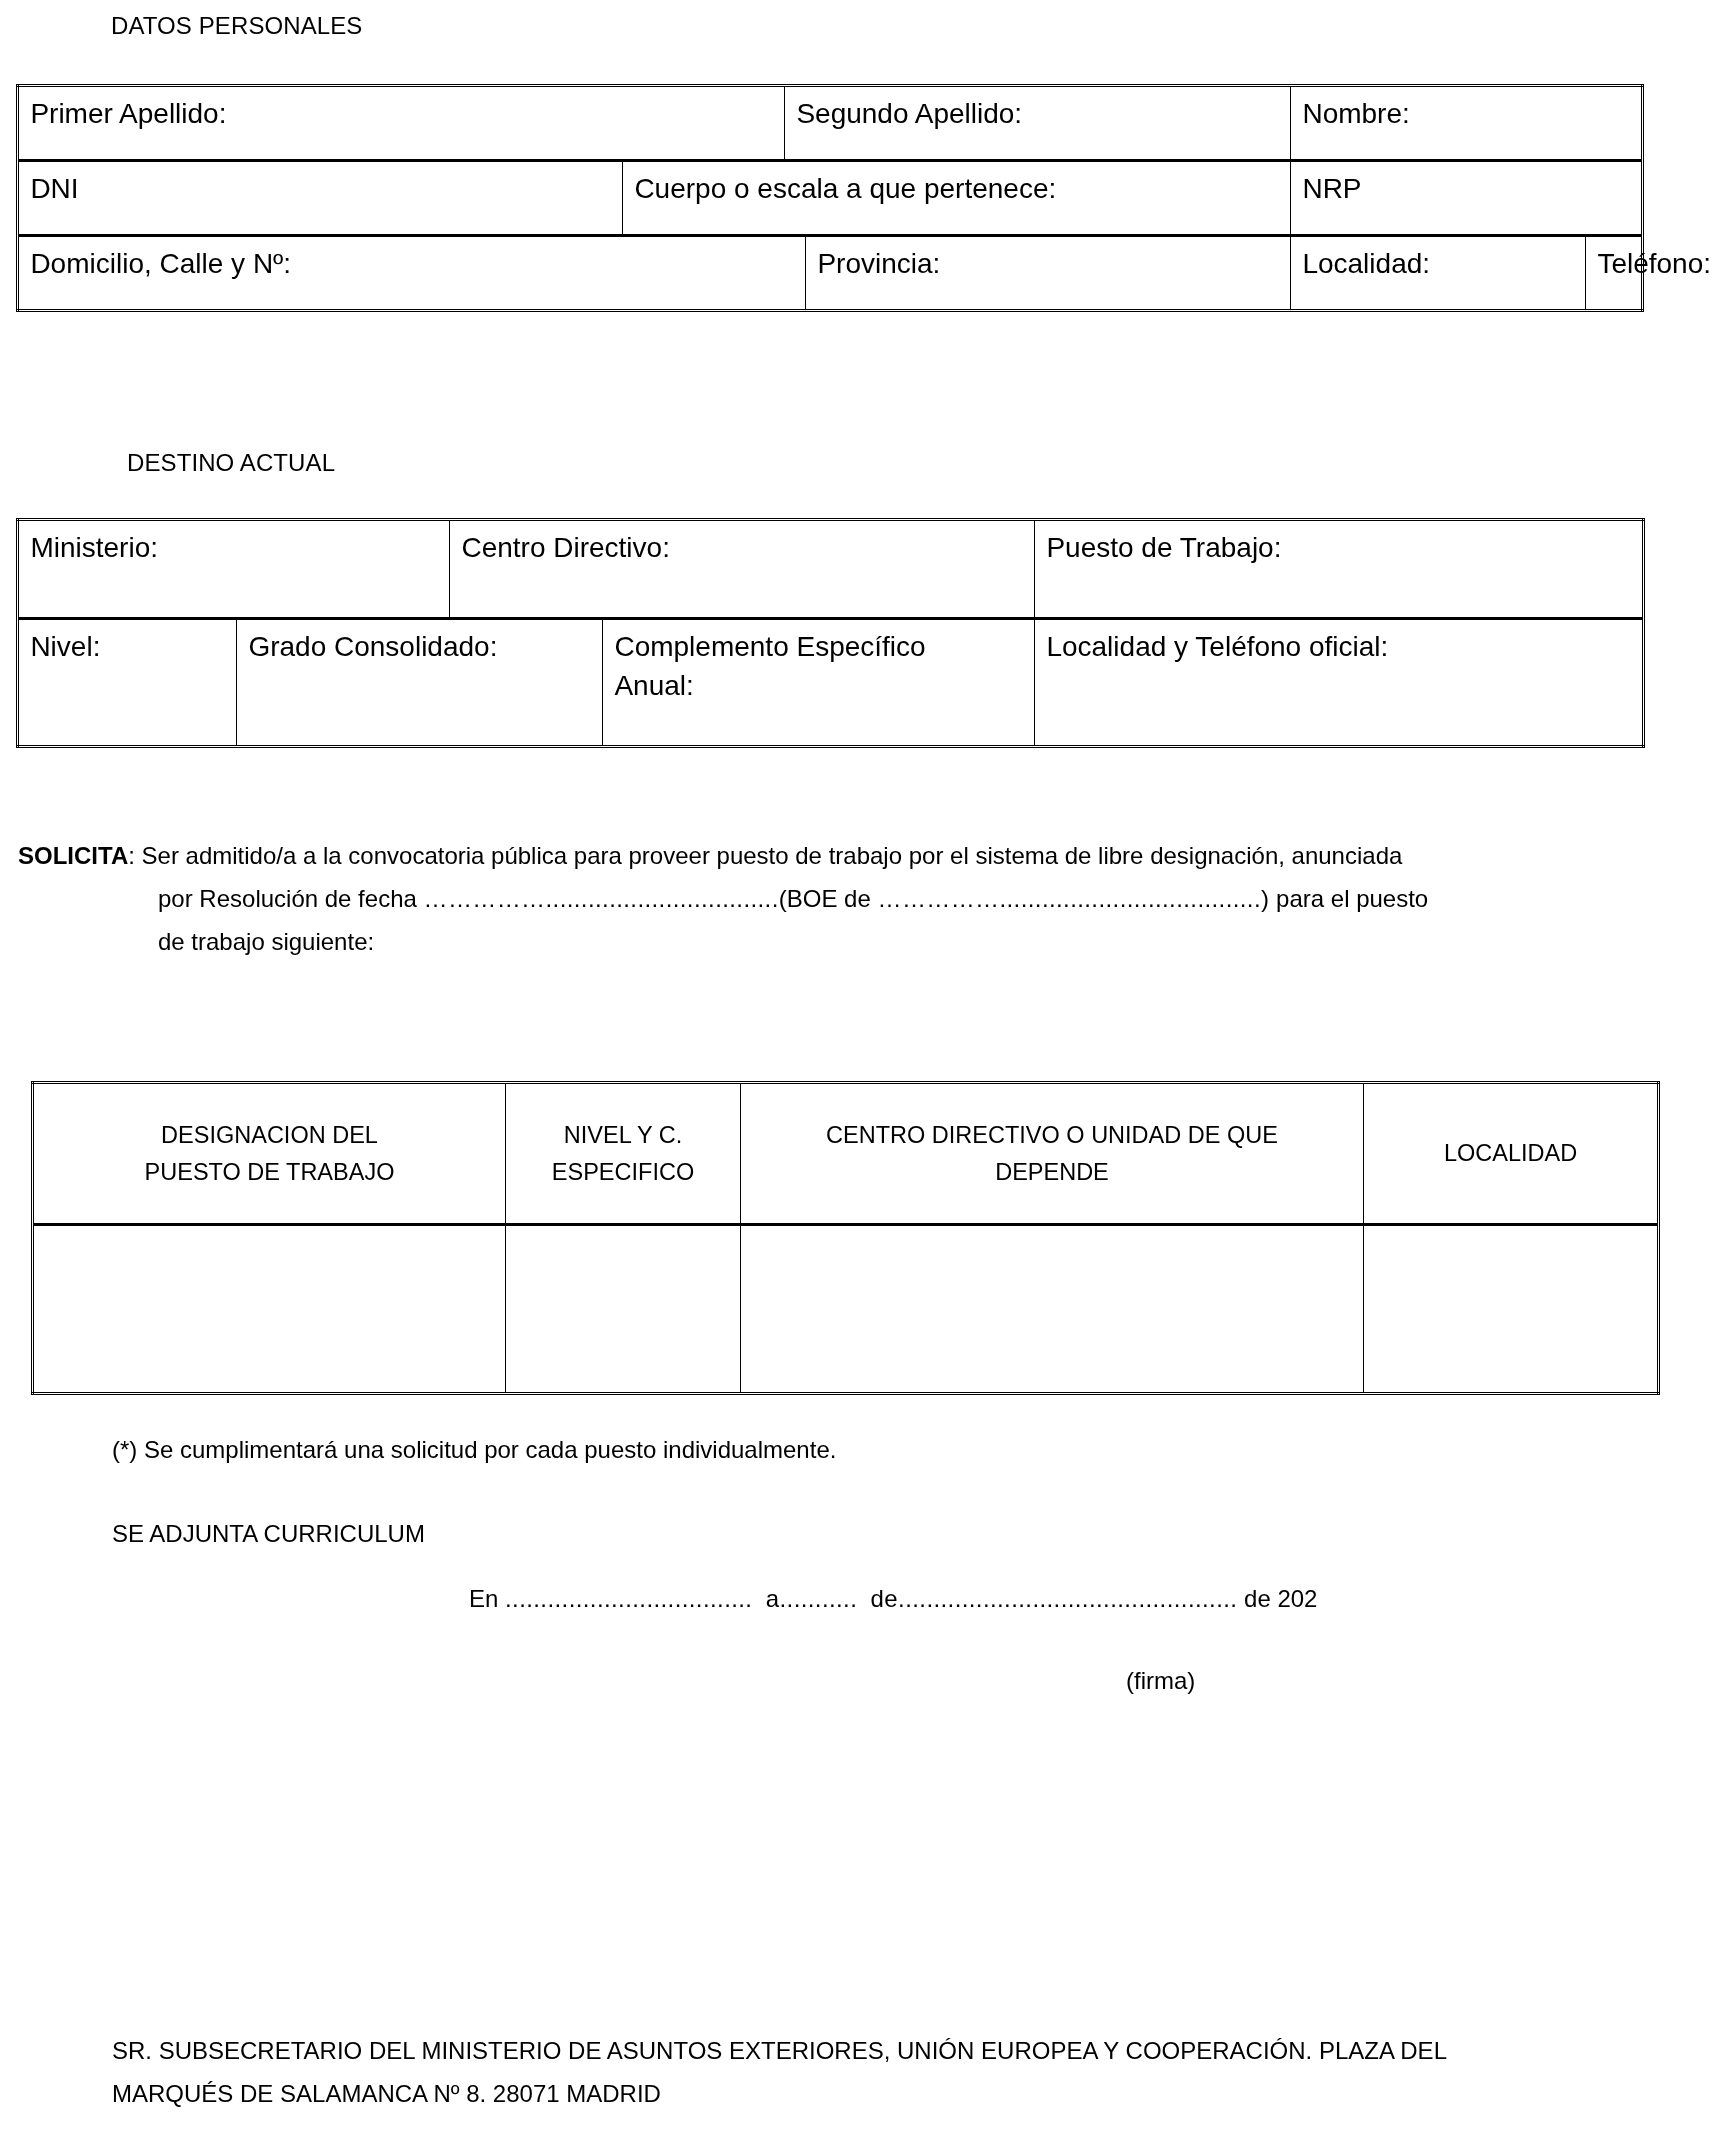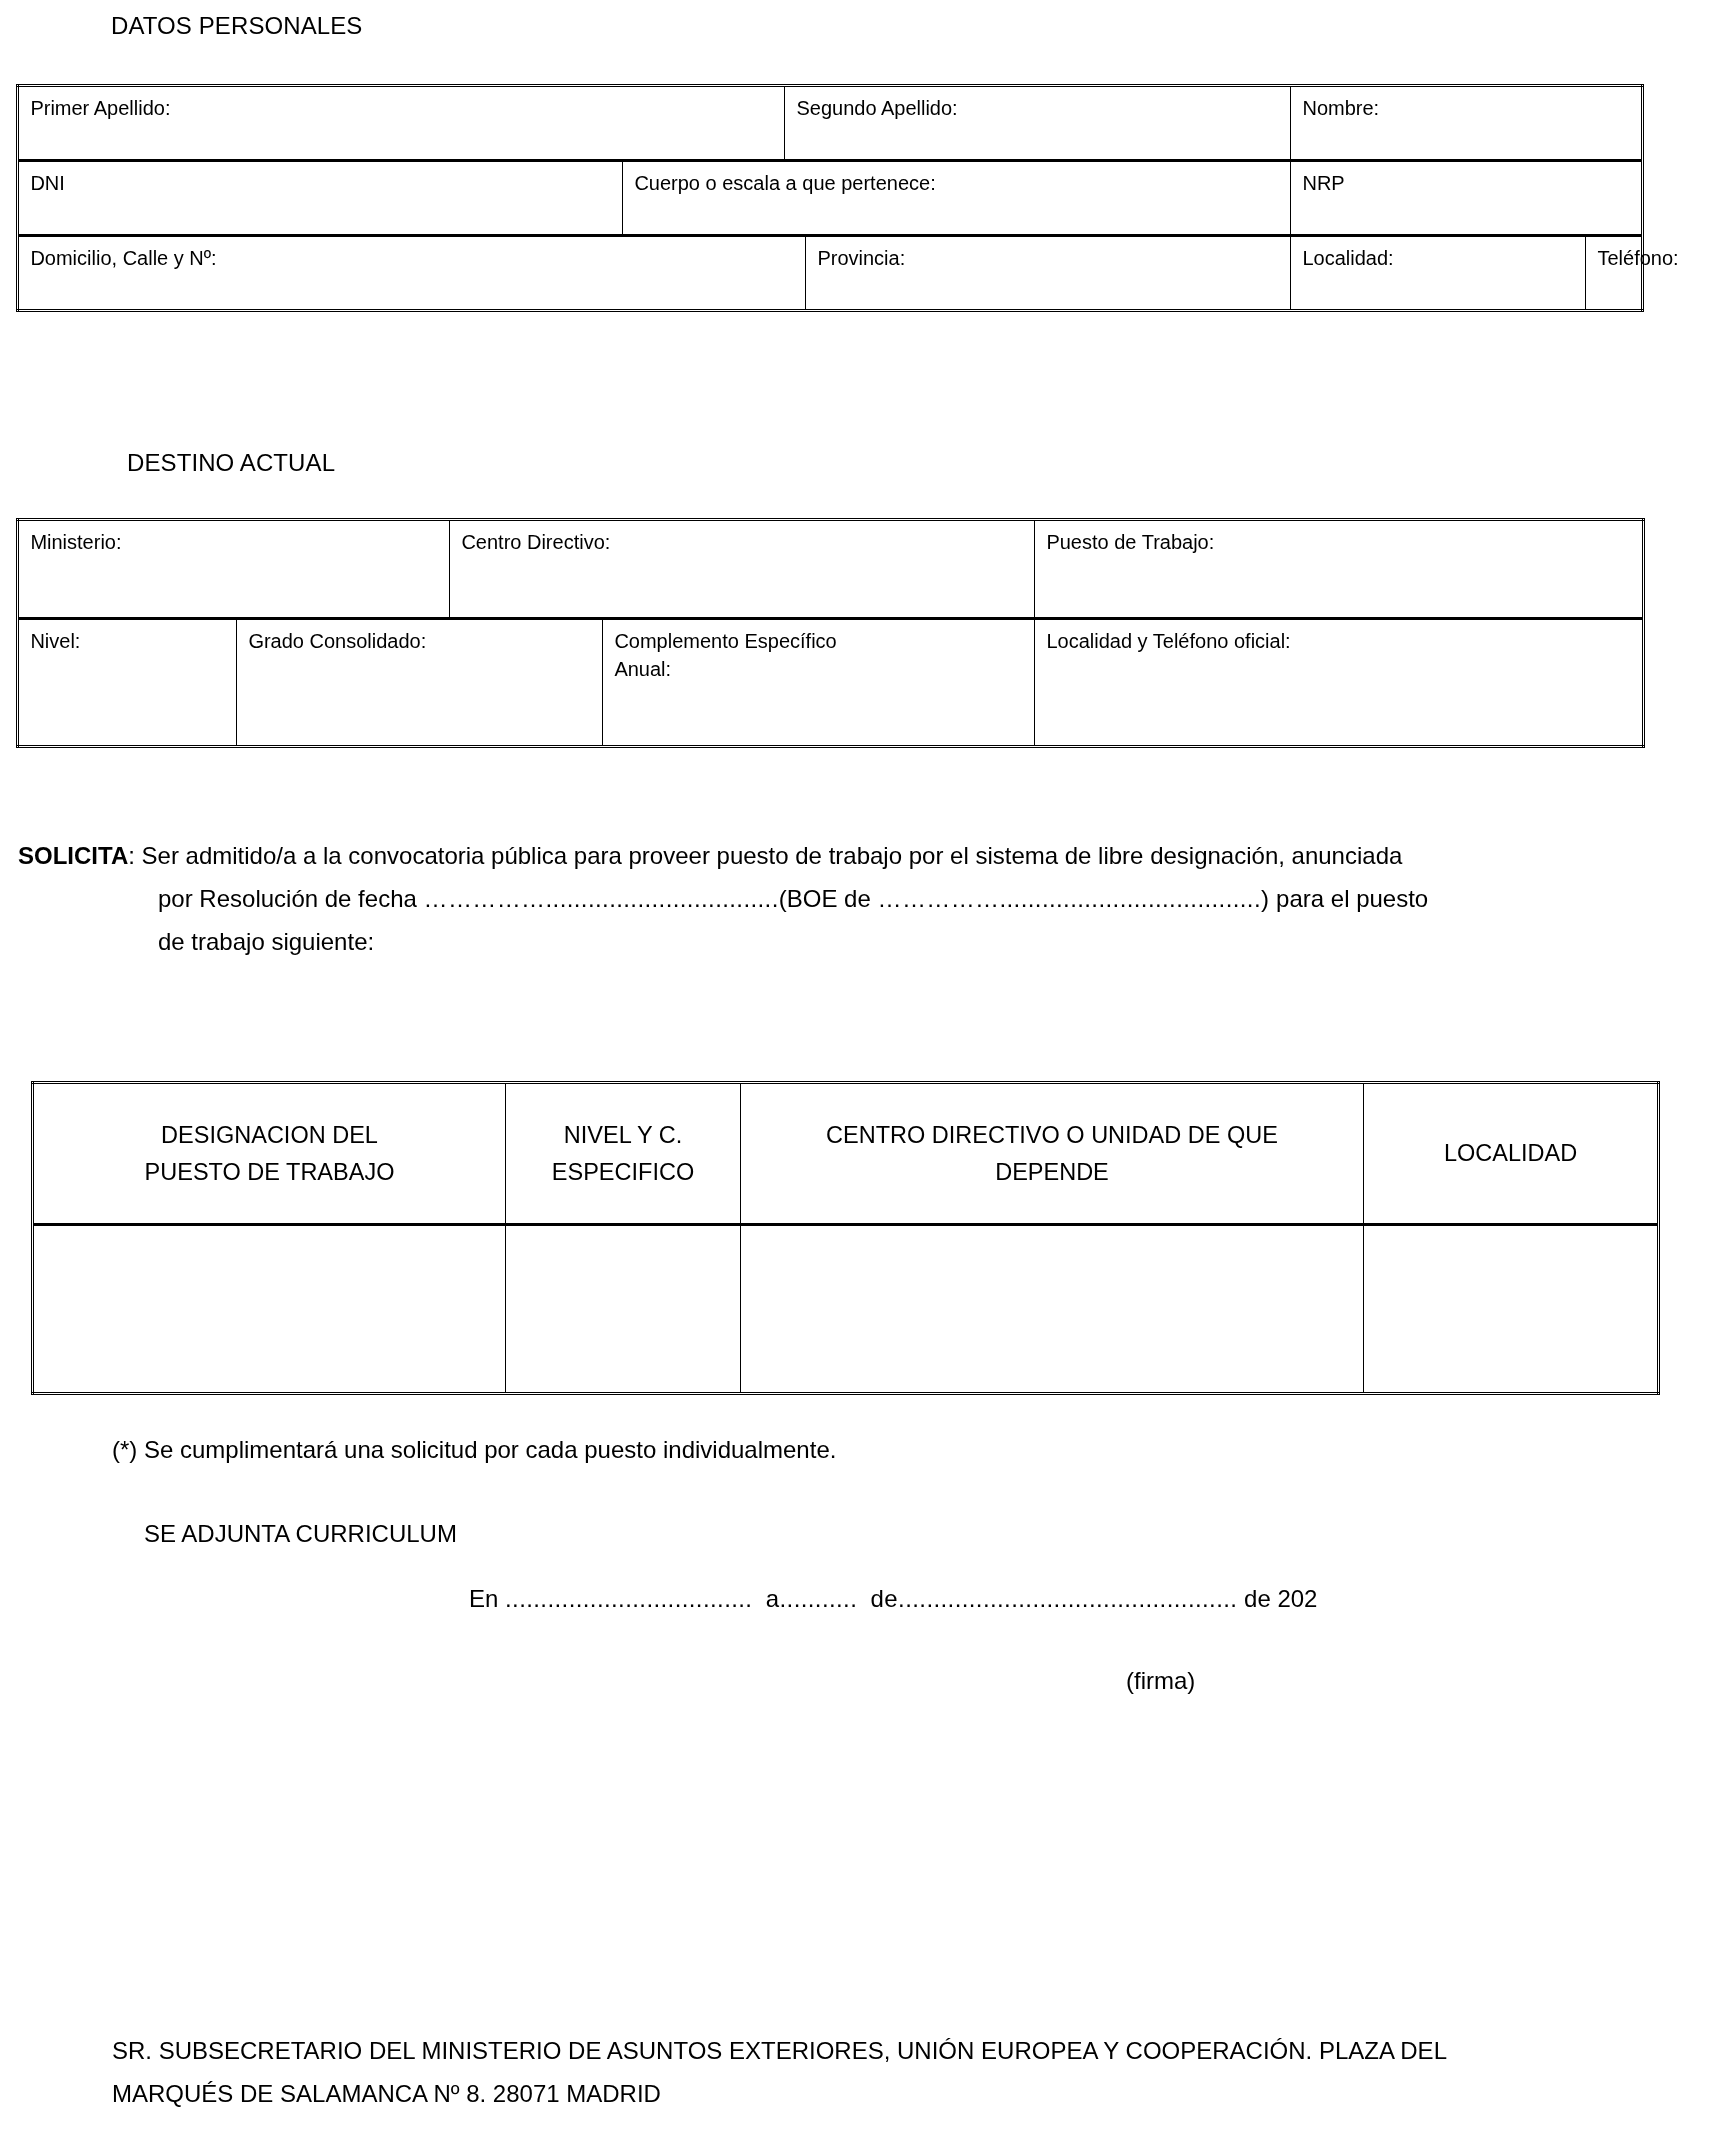--- a/index.html
+++ b/index.html
@@ -38,21 +38,21 @@
     position: absolute;
     border-collapse: collapse;
     table-layout: fixed;
     border: 3.2px double #000;
     background: #fff;
   }
   .form-table td {
     border: 1.6px solid #000;
     vertical-align: top;
     padding: 8px 0 0 11.4px;
-    font-size: 20px;
+    font-size: 28px;
     line-height: 1.38;
     box-sizing: border-box;
   }
 
   
   .thick-top td { border-top: 3.2px solid #000; margin-top: 41px; }
 
   
   .puestos-table {
     position: absolute;
@@ -204,21 +204,21 @@
         <td></td>
         <td></td>
         <td></td>
         <td></td>
       </tr>
     </tbody>
   </table>
 
   <div class="para" style="left:112px; top:1432px;">(*) Se cumplimentará una solicitud por cada puesto individualmente.</div>
 
-  <div class="para" style="left:112px; top:1516px;margin-left:32px;">SE ADJUNTA CURRICULUM</div>
+  <div class="para" style="left:112px; top:1516px;">SE ADJUNTA CURRICULUM</div>
 
   <div class="para" style="left:469px; top:1581px;">
     <span class="nowrap">
       <span>En</span>
       <span class="dots">...................................</span>
       &nbsp;<span class="dots">a...........</span>
       &nbsp;<span class="dots">de................................................</span>
       <span>de 202</span>
     </span>
   </div>

